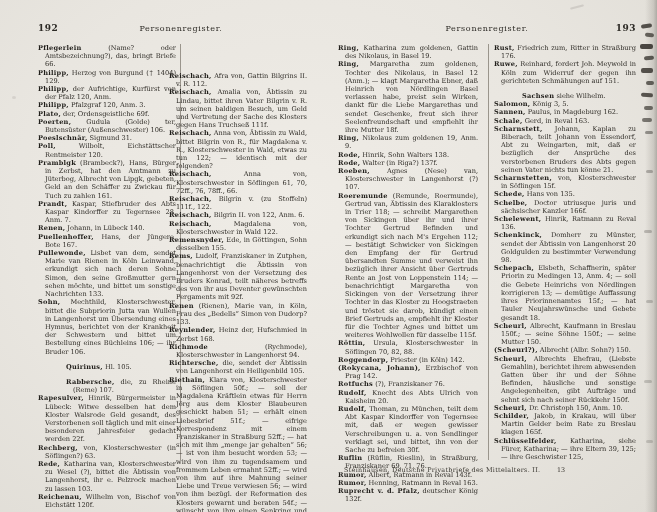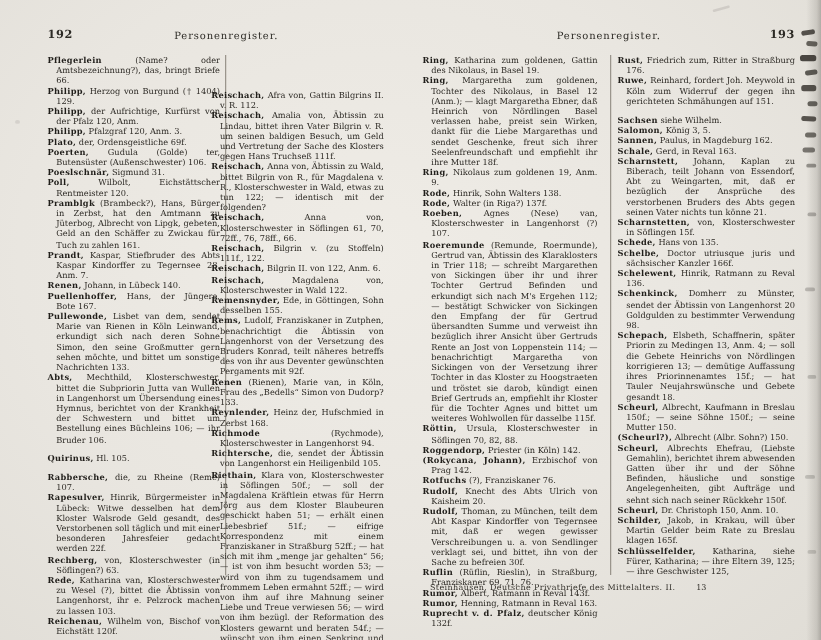--- a/index.html
+++ b/index.html
@@ -14,21 +14,21 @@
   .pnum{position:absolute;top:0;font-size:9px;font-weight:bold;letter-spacing:.5px;}
   .pnum.n192{left:0;}
   .pnum.n193{right:0;text-align:right;}
   .ptitle{position:absolute;top:1px;left:0;right:0;text-align:center;font-size:8px;letter-spacing:.7px;}
   .col{position:absolute;top:44px;text-align:justify;font-size:6.6px;line-height:8.2px;color:#2e2b26;}
   .col.l1{left:38px;width:138px;}
   .col.l2{left:169px;width:138px;margin-top:28px;}
   .col.r1{left:338px;width:140px;}
   .col.r2{left:494px;width:142px;}
   .entry{margin:0;padding-left:7px;text-indent:-7px;}
-  .entry.gap{margin-top:7px;}
+  .entry.gap{margin-top:7px;margin-left:28px;}
   .head{font-weight:bold;letter-spacing:.25px;color:#201e1a;}
   .vrule{position:absolute;top:44px;width:1px;height:416px;background:#9a958c;}
   .vrule.lv{left:180px;}
   .vrule.rv{left:488px;}
   .footer{position:absolute;top:466px;font-size:6.4px;color:#35322c;}
   .footer.fl{left:344px;letter-spacing:.3px;}
   .footer.fr{left:557px;}
   .edge-shadow{position:absolute;right:0;top:0;width:12px;height:512px;
     background:linear-gradient(to right, rgba(90,85,78,0) 0%, rgba(90,85,78,.18) 70%, rgba(60,56,50,.32) 100%);}
   .artifact{position:absolute;background:#2f2c27;border-radius:2px;}
@@ -67,21 +67,21 @@
       <p class="entry"><span class="head">Philipp,</span><span> Pfalzgraf 120, Anm. 3.</span></p>
       <p class="entry"><span class="head">Plato,</span><span> der, Ordensgeistliche 69f.</span></p>
       <p class="entry"><span class="head">Poerten,</span><span> Gudula (Golde) ter, Butensüster (Außenschwester) 106.</span></p>
       <p class="entry"><span class="head">Poeslschnär,</span><span> Sigmund 31.</span></p>
       <p class="entry"><span class="head">Poll,</span><span> Wilbolt, Eichstättscher Rentmeister 120.</span></p>
       <p class="entry"><span class="head">Pramblgk</span><span> (Brambeck?), Hans, Bürger in Zerbst, hat den Amtmann zu Jüterbog, Albrecht von Lipgk, gebeten, Geld an den Schäffer zu Zwickau für Tuch zu zahlen 161.</span></p>
       <p class="entry"><span class="head">Prandt,</span><span> Kaspar, Stiefbruder des Abts Kaspar Kindorffer zu Tegernsee 28, Anm. 7.</span></p>
       <p class="entry"><span class="head">Renen,</span><span> Johann, in Lübeck 140.</span></p>
       <p class="entry"><span class="head">Puellenhoffer,</span><span> Hans, der Jüngere, Bote 167.</span></p>
       <p class="entry"><span class="head">Pullewonde,</span><span> Lisbet van dem, sendet Marie van Rienen in Köln Leinwand, erkundigt sich nach deren Sohne Simon, den seine Großmutter gern sehen möchte, und bittet um sonstige Nachrichten 133.</span></p>
-      <p class="entry"><span class="head">Abts,</span><span> Mechthild, Klosterschwester, bittet die Subpriorin Jutta van Wullen in Langenhorst um Übersendung eines Hymnus, berichtet von der Krankheit der Schwestern und bittet um Bestellung eines Büchleins 106; — ihr Bruder 106.</span></p>
+      <p class="entry"><span class="head">Sohn,</span><span> Mechthild, Klosterschwester, bittet die Subpriorin Jutta van Wullen in Langenhorst um Übersendung eines Hymnus, berichtet von der Krankheit der Schwestern und bittet um Bestellung eines Büchleins 106; — ihr Bruder 106.</span></p>
       <p class="entry gap"><span class="head">Quirinus,</span><span> Hl. 105.</span></p>
       <p class="entry gap"><span class="head">Rabbersche,</span><span> die, zu Rheine (Reme) 107.</span></p>
       <p class="entry"><span class="head">Rapesulver,</span><span> Hinrik, Bürgermeister in Lübeck: Witwe desselben hat dem Kloster Walsrode Geld gesandt, des Verstorbenen soll täglich und mit einer besonderen Jahresfeier gedacht werden 22f.</span></p>
       <p class="entry"><span class="head">Rechberg,</span><span> von, Klosterschwester (in Söflingen?) 63.</span></p>
       <p class="entry"><span class="head">Rede,</span><span> Katharina van, Klosterschwester zu Wesel (?), bittet die Äbtissin von Langenhorst, ihr e. Pelzrock machen zu lassen 103.</span></p>
       <p class="entry"><span class="head">Reichenau,</span><span> Wilhelm von, Bischof von Eichstätt 120f.</span></p>
     </div>
   <div class="col l2">
       <p class="entry"><span class="head">Reischach,</span><span> Afra von, Gattin Bilgrins II. v. R. 112.</span></p>
       <p class="entry"><span class="head">Reischach,</span><span> Amalia von, Äbtissin zu Lindau, bittet ihren Vater Bilgrin v. R. um seinen baldigen Besuch, um Geld und Vertretung der Sache des Klosters gegen Hans Truchseß 111f.</span></p>

